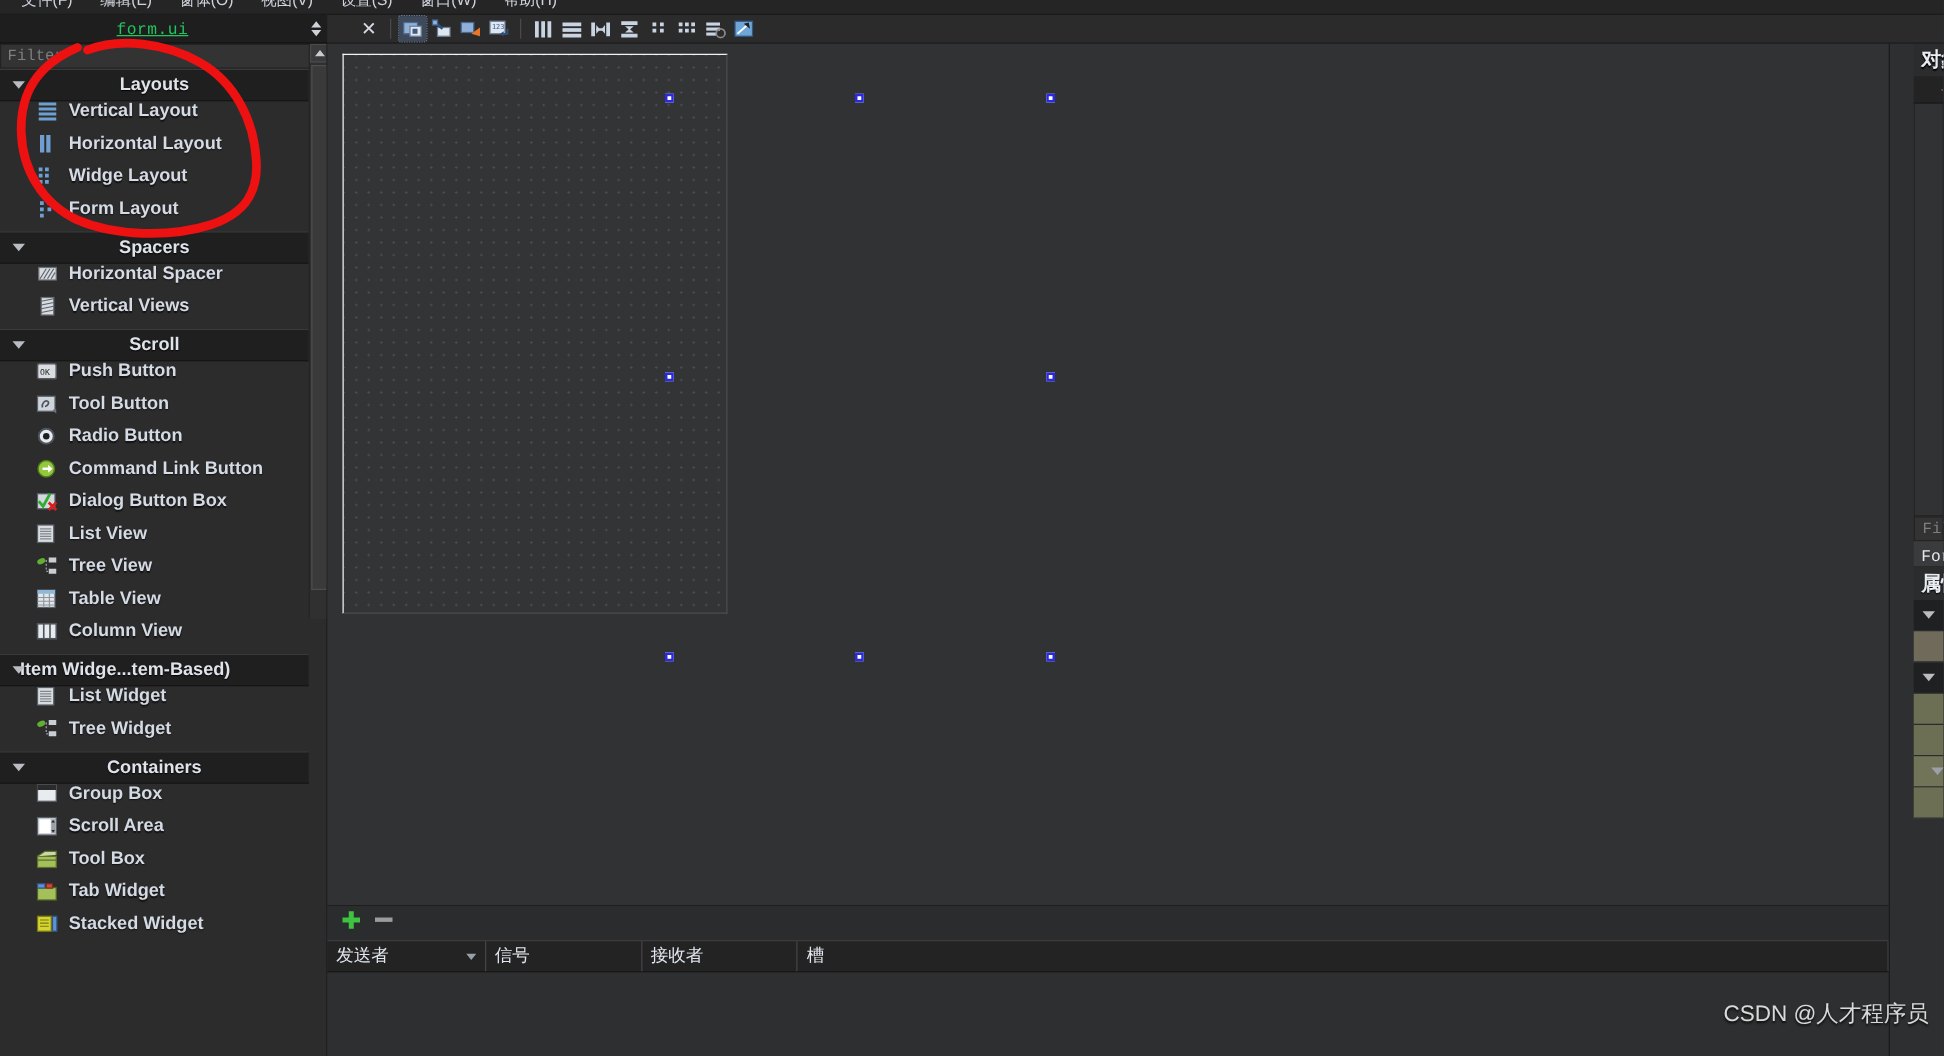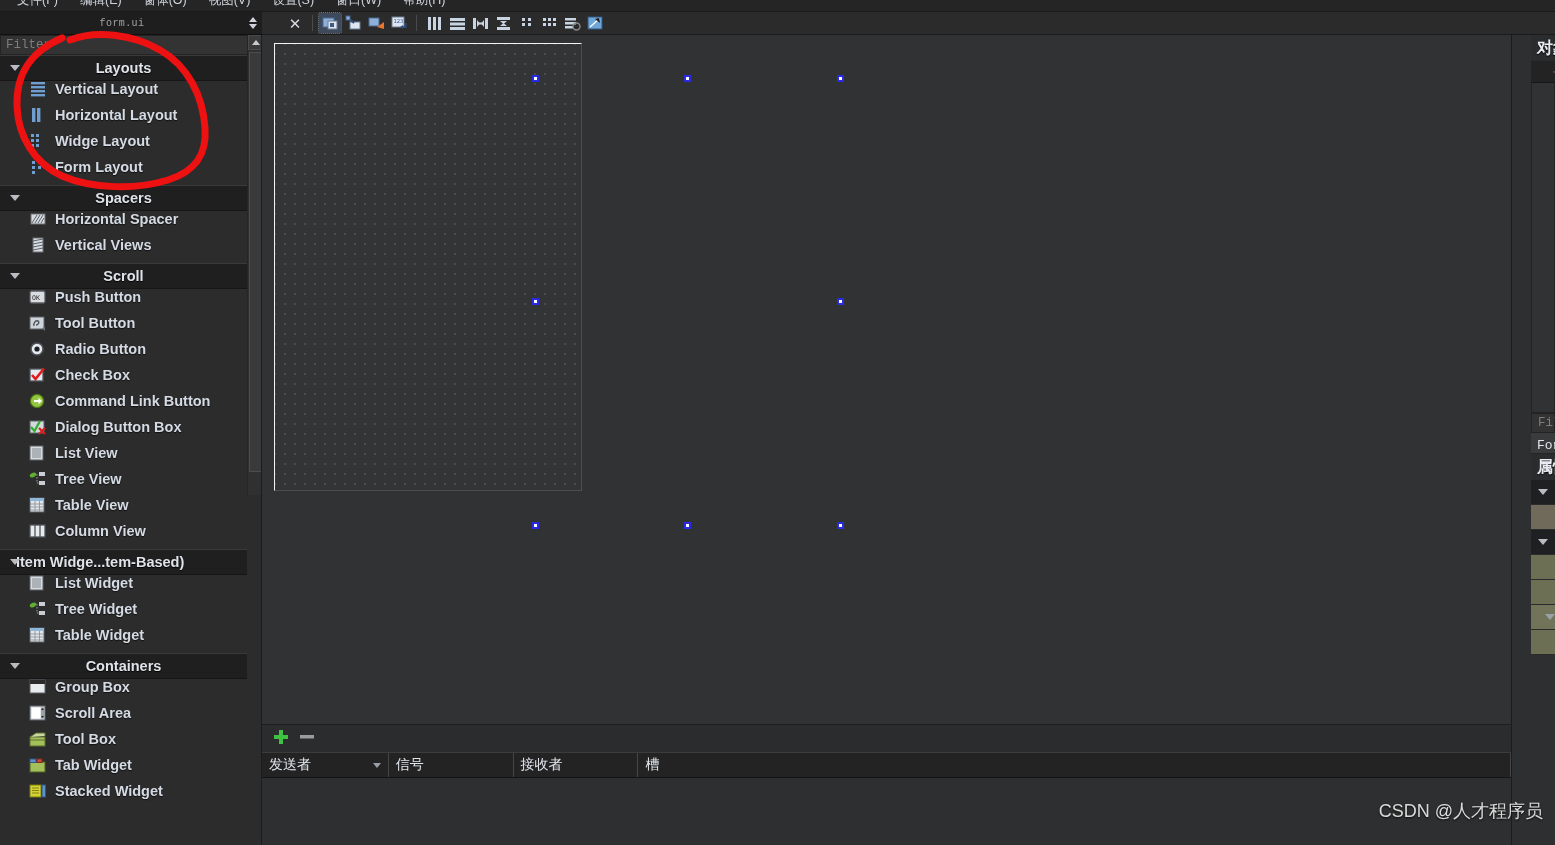--- a/index.html
+++ b/index.html
@@ -34,22 +34,23 @@
 
   
   .titlebar {
     position: absolute; left: 0; top: 12px; width: 262px; height: 23px;
     background: #1e1e1f;
     display: flex; align-items: center;
     border-bottom: 1px solid #0f0f10;
   }
   .titlebar .fname {
     flex: 1; text-align: center;
-    color: #a3a3a3; font-family: "Liberation Mono", monospace; font-size: 10px;
+    color: #22c55e; font-family: "Liberation Mono", monospace; font-size: 13px;
     letter-spacing: .4px;
+    text-decoration: underline;
   }
   .spinner {
     width: 18px; height: 23px; display: flex; flex-direction: column;
     align-items: center; justify-content: center; gap: 2px;
     flex: 0 0 18px;
   }
   .spinner i { display: block; width: 0; height: 0; border-left: 4px solid transparent; border-right: 4px solid transparent; }
   .spinner i.up { border-bottom: 5px solid #cfd3d8; }
   .spinner i.dn { border-top: 5px solid #cfd3d8; }
 
@@ -484,29 +485,20 @@
             <svg class="ico" viewBox="0 0 18 16">
               <circle cx="8" cy="8" r="6" fill="#e6eaef" stroke="#4e545b" stroke-width="1.6"></circle>
               <circle cx="8" cy="8" r="2.6" fill="#1d1f22"></circle>
             </svg>
           </span>
           <span class="lbl">Radio Button</span>
         </div>
         <div class="item">
           <span>
             <svg class="ico" viewBox="0 0 18 16">
-              <rect x="1" y="2" width="13" height="12" fill="#e6eaef" stroke="#4e545b" stroke-width="1.3"></rect>
-              <path d="M3 8 L6.5 12 L15 1.5" fill="none" stroke="#e01b1b" stroke-width="2.6"></path>
-            </svg>
-          </span>
-          <span class="lbl">Check Box</span>
-        </div>
-        <div class="item">
-          <span>
-            <svg class="ico" viewBox="0 0 18 16">
               <circle cx="8" cy="8" r="6.6" fill="#93c73f" stroke="#4f7a13" stroke-width="1.2"></circle>
               <path d="M5 8 L11 8" stroke="#ffffff" stroke-width="2"></path>
               <polygon points="9.5,4.8 13,8 9.5,11.2" fill="#ffffff"></polygon>
             </svg>
           </span>
           <span class="lbl">Command Link Button</span>
         </div>
         <div class="item">
           <span>
             <svg class="ico" viewBox="0 0 18 16">
@@ -597,36 +589,20 @@
             <svg class="ico" viewBox="0 0 18 16">
               <ellipse cx="4" cy="4" rx="3.4" ry="2.2" fill="#5fb02f" transform="rotate(-25 4 4)"></ellipse>
               <g fill="#c9ced4">
                 <rect x="10" y="1" width="6" height="4"></rect>
                 <rect x="10" y="10" width="6" height="4"></rect>
               </g>
               <path d="M8 3 V12 H10" stroke="#9aa0a6" stroke-width="1" fill="none" stroke-dasharray="1.5,1.5"></path>
             </svg>
           </span>
           <span class="lbl">Tree Widget</span>
-        </div>
-        <div class="item">
-          <span>
-            <svg class="ico" viewBox="0 0 18 16">
-              <rect x="1" y="1" width="14" height="14" fill="#e2e6ea" stroke="#5a6068"></rect>
-              <rect x="1" y="1" width="14" height="3" fill="#8fb8d8"></rect>
-              <g stroke="#8e949b" stroke-width="0.9">
-                <path d="M1 7 H15"></path>
-                <path d="M1 10 H15"></path>
-                <path d="M1 13 H15"></path>
-                <path d="M6 4 V15"></path>
-                <path d="M10.5 4 V15"></path>
-              </g>
-            </svg>
-          </span>
-          <span class="lbl">Table Widget</span>
         </div>
         <div class="grp">
           <span class="arrow"></span>
           <span class="gtitle">Containers</span>
         </div>
         <div class="item">
           <span>
             <svg class="ico" viewBox="0 0 18 16">
               <rect x="1" y="1" width="15" height="13" fill="#e9ecef" stroke="#5a6068"></rect>
               <rect x="1" y="1" width="15" height="4" fill="#2b2b2b"></rect>

